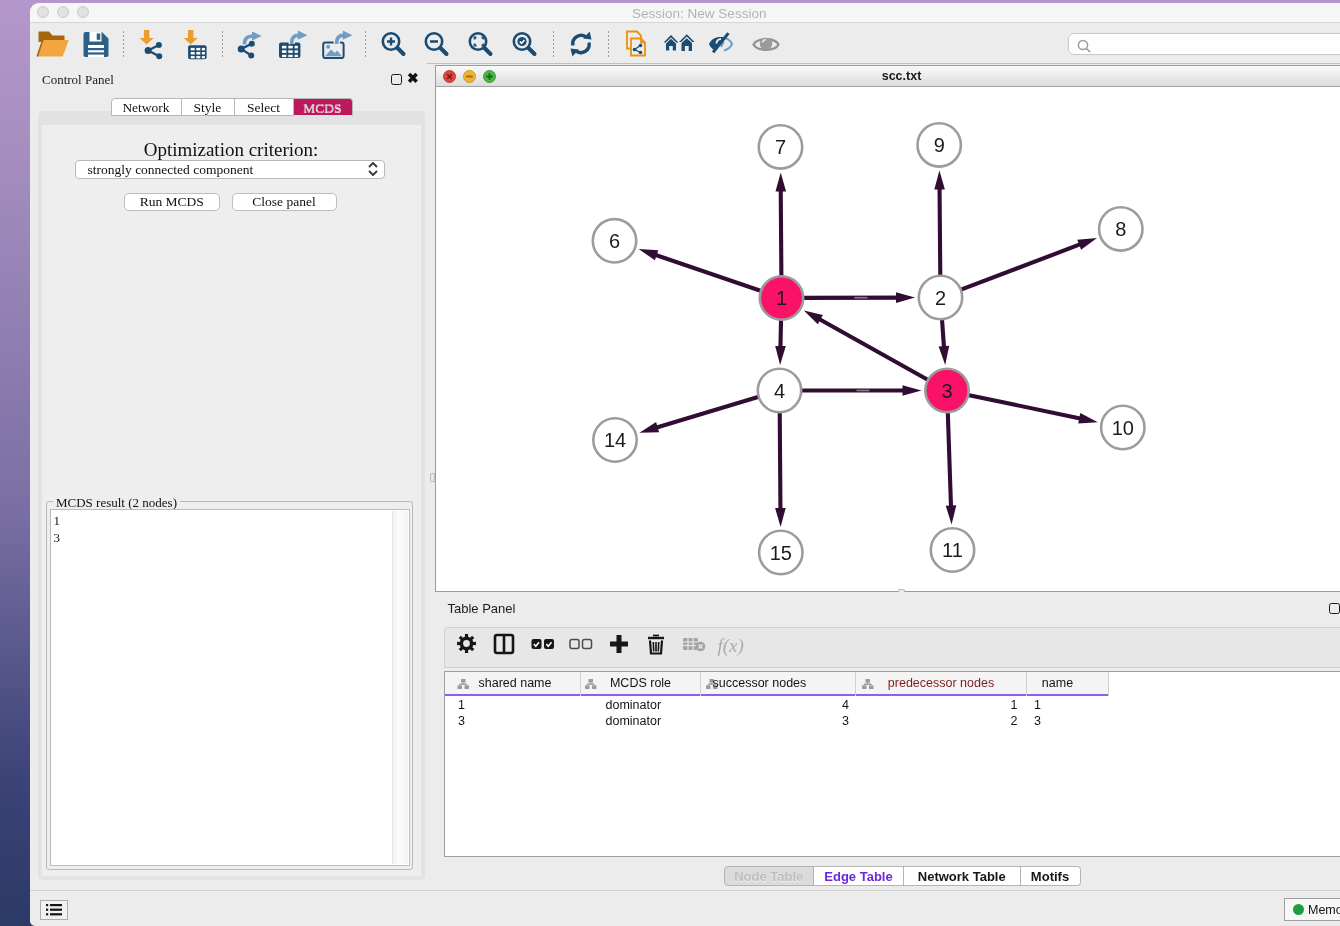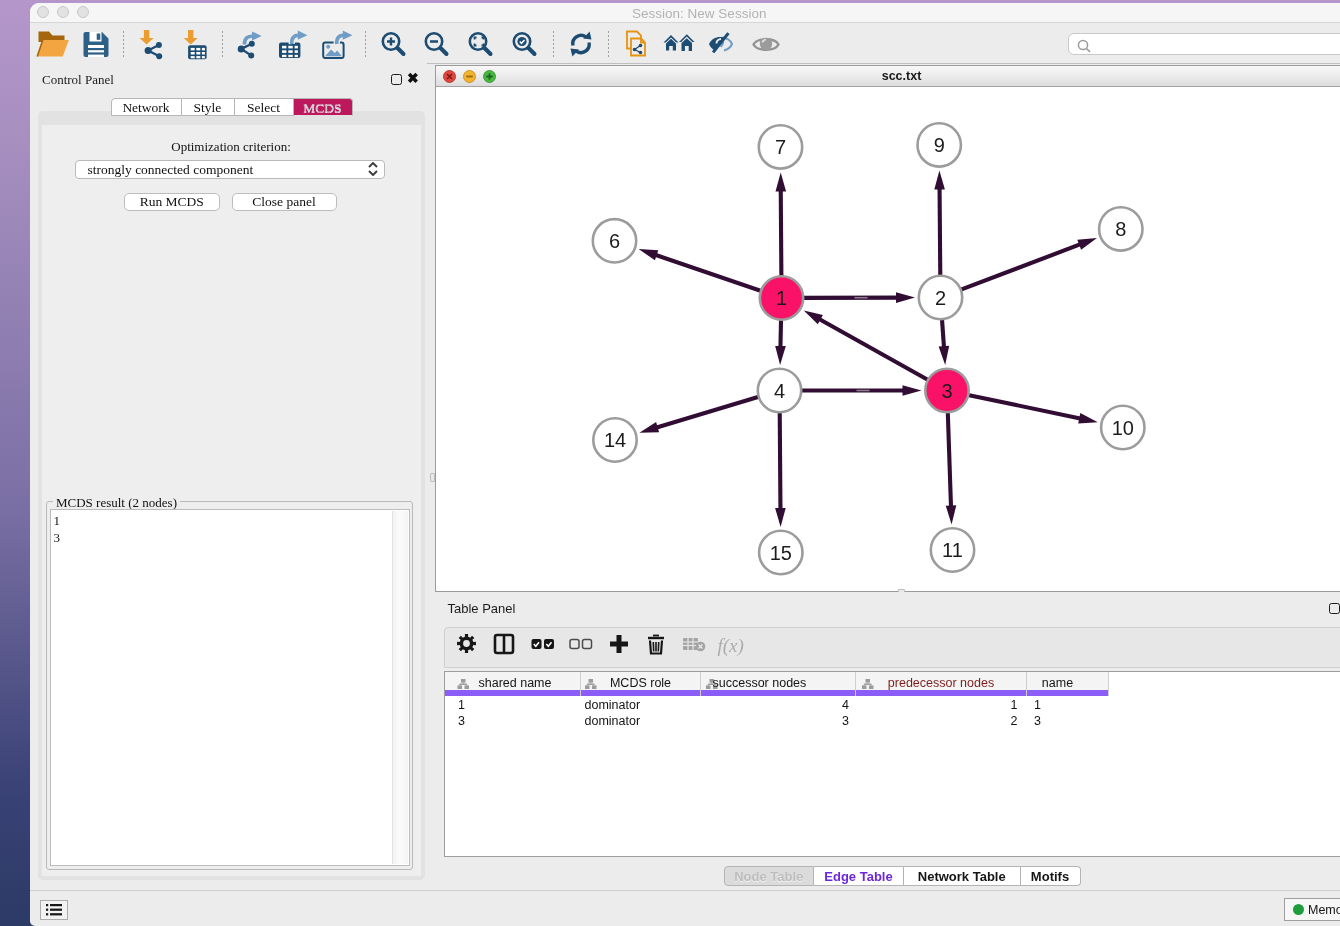--- a/index.html
+++ b/index.html
@@ -230,21 +230,21 @@
   <div id="cpanel">
     <div class="hdr">Control Panel</div>
     <div class="floatbtn" style="left:361px;top:12px"></div>
     <div class="closex" style="left:377px;top:11px">✖</div>
     <div class="tabpane" style="left:8px;top:49px;width:386.5px;height:769px"></div>
     <div class="innerpane" style="left:11px;top:62px;width:380.5px;height:753px"></div>
     <div class="tab" style="left:80.5px;width:71px;border-radius:4px 0 0 0;">Network</div>
     <div class="tab" style="left:151.5px;width:53px;border-left:none;">Style</div>
     <div class="tab" style="left:204.5px;width:59px;border-left:none;">Select</div>
     <div class="tab" style="left:263.5px;width:59px;border-left:none;border-radius:0 4px 0 0;background:#be185d;border-bottom:1px solid #e2e2e2;color:#c9c9c9;text-shadow:0 1px 0 #fff;">MCDS</div>
-    <div class="abs" style="left:11px;top:77px;width:380px;text-align:center;font-size:13px;color:#111;">Optimization criterion:</div>
+    <div class="abs" style="left:11px;top:77px;width:380px;text-align:center;font-size:19px;color:#111;">Optimization criterion:</div>
     <div class="abs" style="left:44.5px;top:98px;width:310.5px;height:19px;background:#fff;border:1.4px solid #b9b9b9;border-radius:4px;">
       <div class="abs" style="left:12px;top:1.2px;font-size:13.5px;color:#111;">strongly connected component</div>
       <svg width="12" height="14" viewBox="0 0 12 14" style="position:absolute;right:5px;top:1.4px">
         <path d="M2 5 L6 1 L10 5" fill="none" stroke="#3a3a3a" stroke-width="1.9"></path>
         <path d="M2 9 L6 13 L10 9" fill="none" stroke="#3a3a3a" stroke-width="1.9"></path>
       </svg>
     </div>
     <div class="abs" style="left:93.5px;top:130.5px;width:96.5px;height:18.5px;background:#fff;border:1.4px solid #bdbdbd;border-radius:5px;text-align:center;font-size:13.5px;color:#111;line-height:16px;">Run MCDS</div>
     <div class="abs" style="left:201.5px;top:130.5px;width:105px;height:18.5px;background:#fff;border:1.4px solid #bdbdbd;border-radius:5px;text-align:center;font-size:13.5px;color:#111;line-height:16px;">Close panel</div>
 
@@ -394,21 +394,21 @@
             <line x1="11" y1="2" x2="11" y2="14"></line>
           </g>
         <circle cx="18.5" cy="10.5" r="4.8" fill="#a4a4a4"></circle>
         <path d="M16.6 8.6 l3.8 3.8 M20.4 8.6 l-3.8 3.8" stroke="#e7e7e7" stroke-width="1.4"></path>
       </svg>
 
       <div class="abs" style="left:273px;top:7px;font-family:'Liberation Serif',serif;font-style:italic;font-size:19px;color:#ababab;">f(x)</div>
     </div>
 
     <div class="abs" style="left:9px;top:78.5px;width:918.5px;height:186px;background:#fff;border:1px solid #9e9e9e;">
-      <div class="abs" style="left:0;top:0;width:664px;height:24px;background:#f4f4f4;border-bottom:6px solid #8b5cf6;">
+      <div class="abs" style="left:0;top:0;width:664px;height:24px;background:#f4f4f4;border-bottom:2px solid #8b5cf6;">
         <svg width="664" height="24" viewBox="0 0 664 24" style="position:absolute;left:0;top:0">
           <g stroke="#cfcfcf" stroke-width="1">
               <line x1="135.5" y1="0" x2="135.5" y2="24"></line>
               <line x1="255.5" y1="0" x2="255.5" y2="24"></line>
               <line x1="410.5" y1="0" x2="410.5" y2="24"></line>
               <line x1="581.5" y1="0" x2="581.5" y2="24"></line>
               <line x1="663.5" y1="0" x2="663.5" y2="24"></line>
             </g>
           <g fill="#9b9b9b">
             <g transform="translate(12.5,7)">
@@ -437,21 +437,21 @@
               </g>
           </g>
         </svg>
         <div class="abs" style="left:13px;top:4.5px;width:115px;text-align:center;font-size:12.5px;color:#141414;">shared name</div>
         <div class="abs" style="left:145px;top:4.5px;width:102px;text-align:center;font-size:12.5px;color:#141414;">MCDS role</div>
         <div class="abs" style="left:268px;top:4.5px;width:136px;text-align:left;font-size:12.5px;color:#141414;">successor nodes</div>
         <div class="abs" style="left:421px;top:4.5px;width:151px;text-align:center;font-size:12.5px;color:#7f1d1d;">predecessor nodes</div>
         <div class="abs" style="left:572px;top:4.5px;width:82px;text-align:center;font-size:12.5px;color:#141414;">name</div>
       </div>
       <div class="abs" style="left:13.5px;top:25px;font-size:12.5px;color:#141414;line-height:16px;">1<br>3</div>
-      <div class="abs" style="left:140px;top:25px;font-size:12.5px;color:#141414;line-height:16px;">dominator<br>dominator</div>
+      <div class="abs" style="left:161px;top:25px;font-size:12.5px;color:#141414;line-height:16px;">dominator<br>dominator</div>
       <div class="abs" style="left:300px;top:25px;width:104.5px;text-align:right;font-size:12.5px;color:#141414;line-height:16px;">4<br>3</div>
       <div class="abs" style="left:470px;top:25px;width:103px;text-align:right;font-size:12.5px;color:#141414;line-height:16px;">1<br>2</div>
       <div class="abs" style="left:589.5px;top:25px;font-size:12.5px;color:#141414;line-height:16px;">1<br>3</div>
     </div>
 
     <div class="abs" style="left:289px;top:273.5px;width:90.5px;height:20.5px;background:#dbdbdb;border:1px solid #b4b4b4;border-radius:4px 0 0 4px;text-align:center;font-size:13px;font-weight:bold;color:#bcbdbc;text-shadow:0 1px 0 #f2f2f2;line-height:19px;">Node Table</div>
     <div class="abs" style="left:379.5px;top:273.5px;width:90px;height:20.5px;background:#fff;border:1px solid #b4b4b4;border-left:none;text-align:center;font-size:13px;font-weight:bold;color:#6d28d9;line-height:19px;">Edge Table</div>
     <div class="abs" style="left:469.5px;top:273.5px;width:116.5px;height:20.5px;background:#fff;border:1px solid #b4b4b4;border-left:none;text-align:center;font-size:13px;font-weight:bold;color:#161616;line-height:19px;">Network Table</div>
     <div class="abs" style="left:586px;top:273.5px;width:60px;height:20.5px;background:#fff;border:1px solid #b4b4b4;border-left:none;border-radius:0 4px 4px 0;text-align:center;font-size:13px;font-weight:bold;color:#161616;line-height:19px;">Motifs</div>
   </div>

